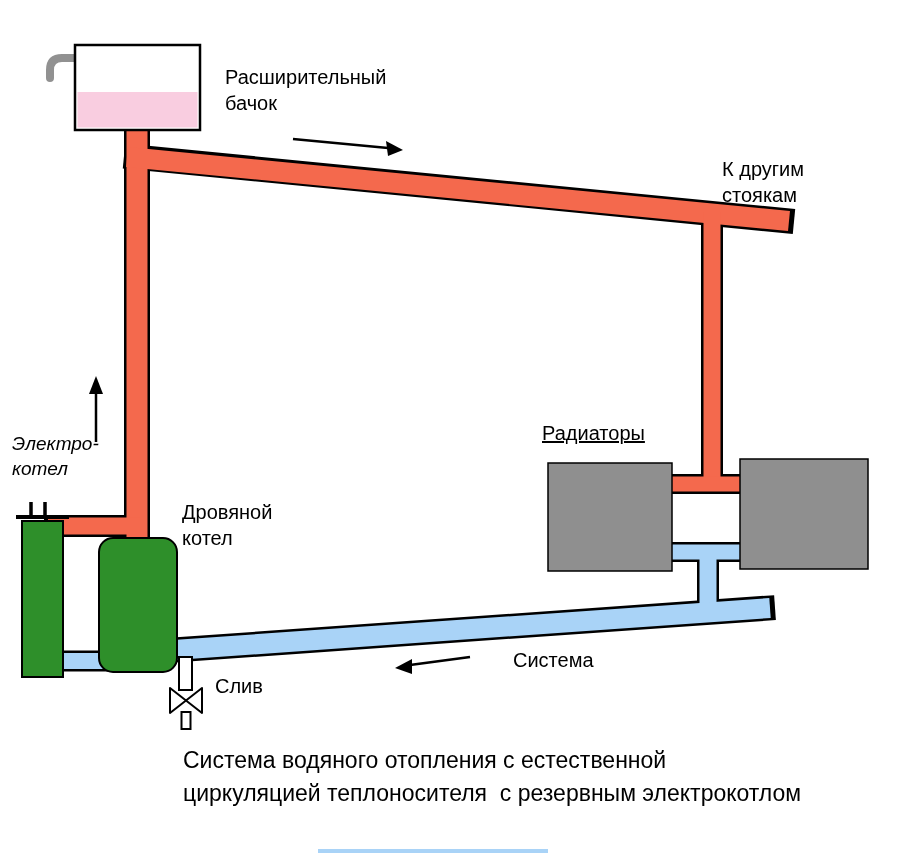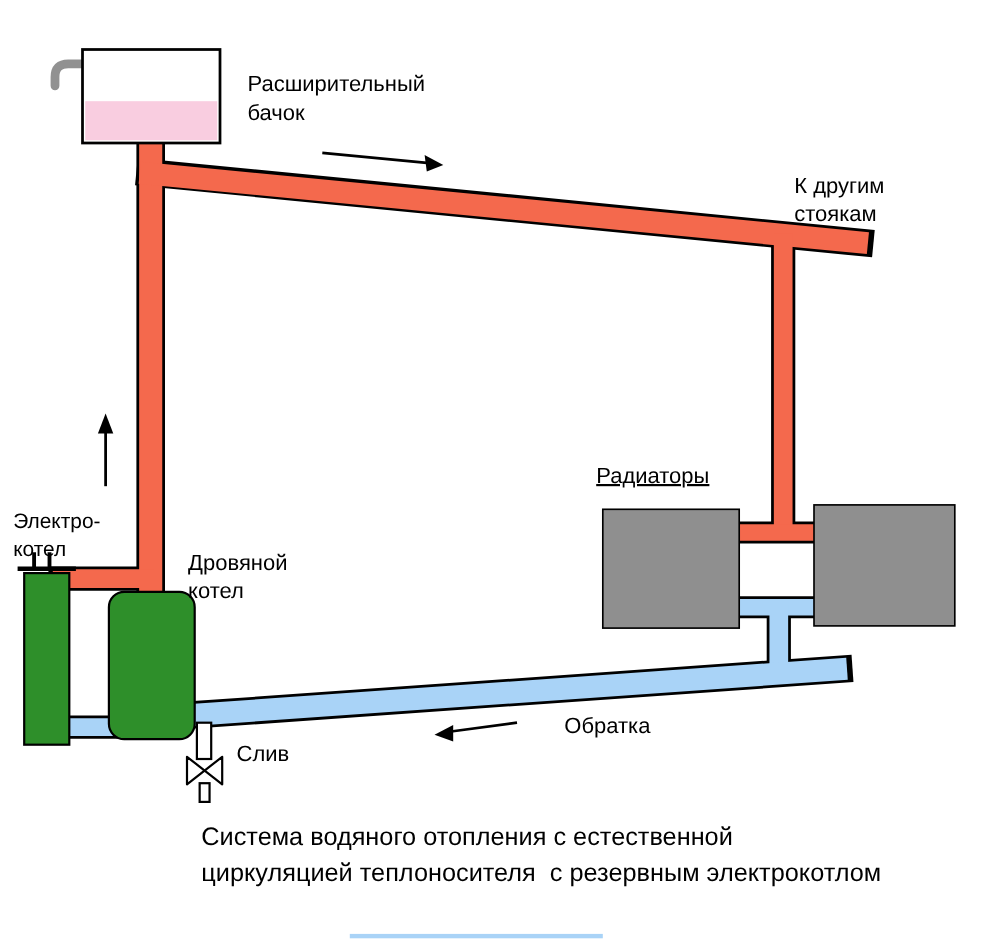--- a/index.html
+++ b/index.html
@@ -104,26 +104,26 @@
   </svg>
 
   <div class="label" style="left:225px;top:64px;">Расширительный
 бачок</div>
 
   <div class="label" style="left:706px;top:156px;margin-left:16px;">К другим
 стоякам</div>
 
   <div class="label" style="left:542px;top:420px;text-decoration:underline;">Радиаторы</div>
 
-  <div class="label label-electric" style="left:12px;top:463px;">Электро-
+  <div class="label label-electric" style="left:12px;top:432px;font-style:italic;">Электро-
 котел</div>
 
-  <div class="label" style="left:171px;top:499px;">Дровяной
+  <div class="label" style="left:182px;top:499px;">Дровяной
 котел</div>
 
-  <div class="label" style="left:513px;top:647px;">Обратка</div>
+  <div class="label" style="left:513px;top:647px;">Система</div>
 
   <div class="label" style="left:215px;top:673px;">Слив</div>
 
   <div class="label caption" style="left:183px;top:744px;">Система водяного отопления с естественной
 циркуляцией теплоносителя  с резервным электрокотлом</div>
 
 </div>
 
 </body></html>

